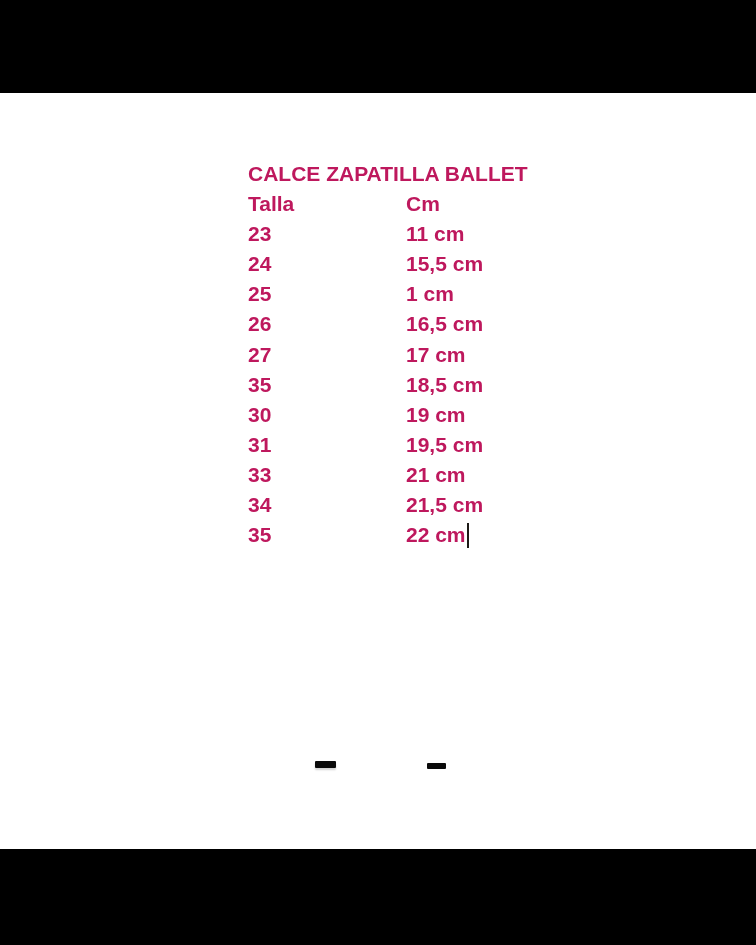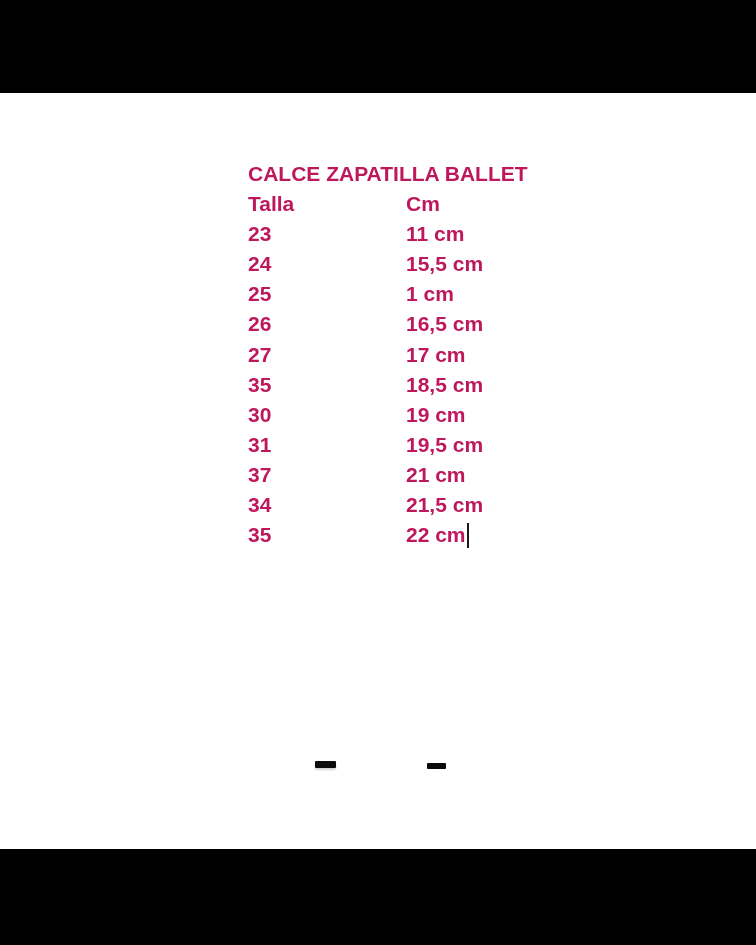--- a/index.html
+++ b/index.html
@@ -90,21 +90,21 @@
       </div>
       <div class="row">
         <span class="c1">30</span>
         <span class="c2">19 cm</span>
       </div>
       <div class="row">
         <span class="c1">31</span>
         <span class="c2">19,5 cm</span>
       </div>
       <div class="row">
-        <span class="c1">37</span>
+        <span class="c1">33</span>
         <span class="c2">21 cm</span>
       </div>
       <div class="row">
         <span class="c1">34</span>
         <span class="c2">21,5 cm</span>
       </div>
       <div class="row">
         <span class="c1">35</span>
         <span class="c2"><span>22 cm</span><span class="caret"></span></span>
       </div>

